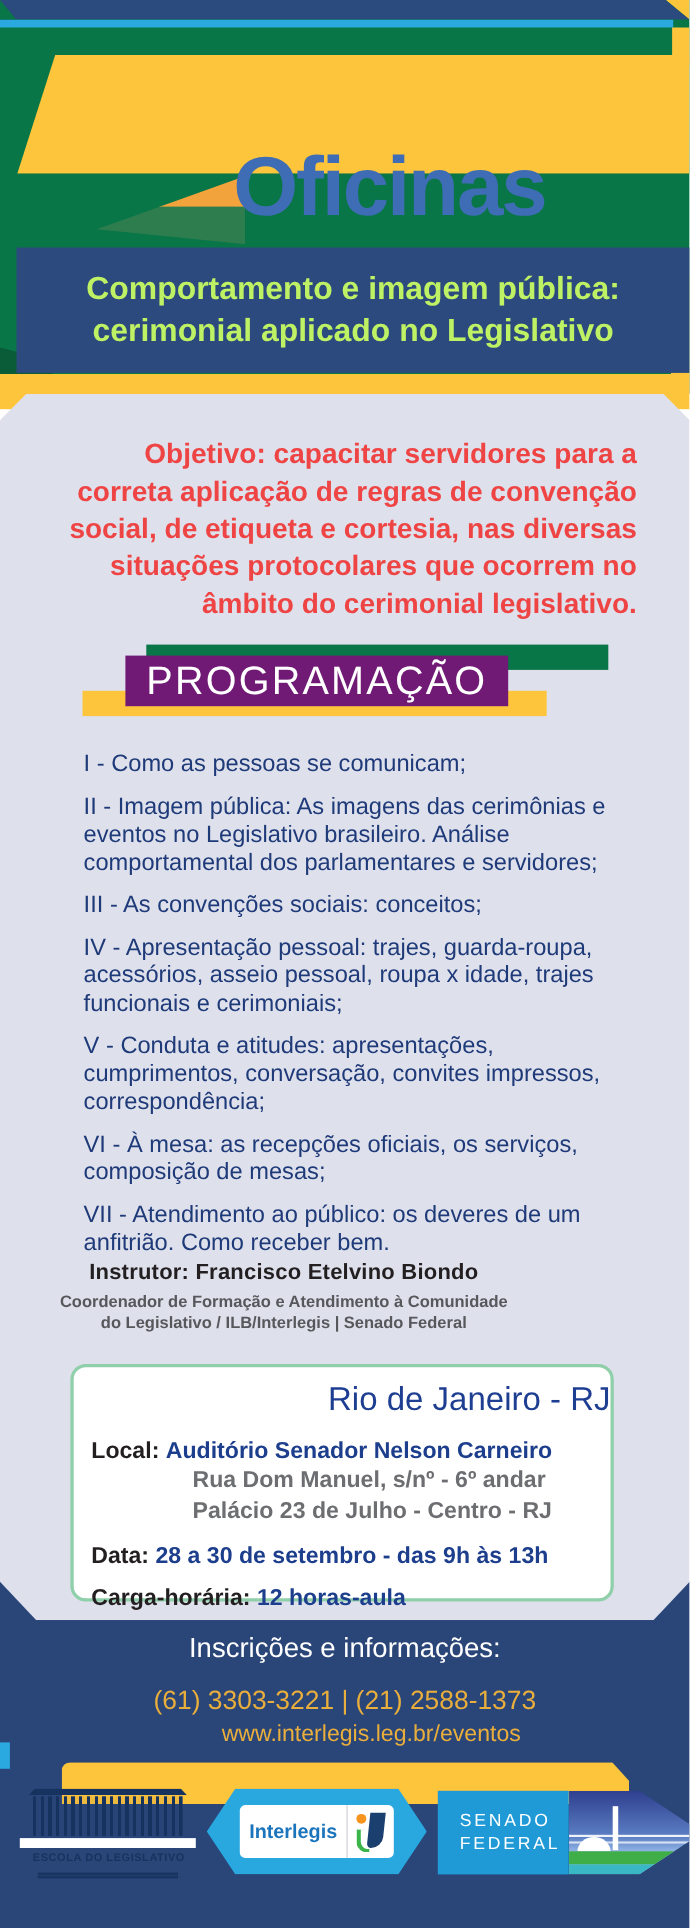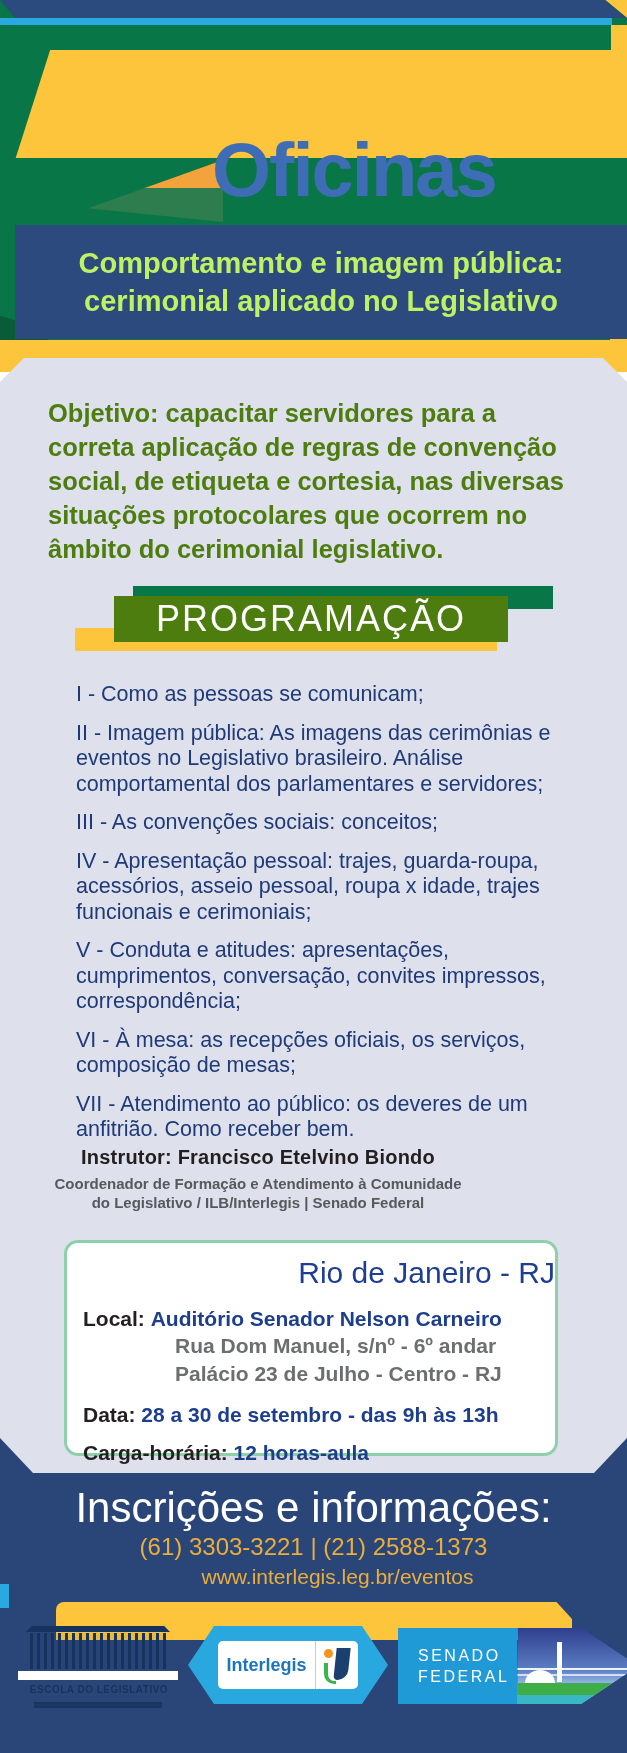--- a/index.html
+++ b/index.html
@@ -37,26 +37,26 @@
 
   .title-box{position:absolute;left:15px;top:225px;width:612px;height:114px;background:#2C4A7E;
     display:flex;flex-direction:column;justify-content:center;align-items:center;z-index:2;}
   .title-box div{color:#bef264;font-size:29px;font-weight:700;line-height:38px;text-align:center;}
 
   
   .panel{position:absolute;left:0;top:358px;width:627px;height:1115px;background:#DEE0EC;z-index:2;
     clip-path:polygon(24px 0,603px 0,627px 24px,627px 1080px,594px 1115px,33px 1115px,0 1080px,0 24px);}
 
   .objective{position:absolute;left:48px;top:396px;width:531px;z-index:3;
-    color:#4d7c0f;font-size:25.5px;font-weight:700;line-height:34px;text-align:left;}
+    color:#ef4444;font-size:25.5px;font-weight:700;line-height:34px;text-align:right;}
 
   
   .prog-green{position:absolute;left:133px;top:586px;width:420px;height:23px;background:#087647;z-index:3;}
   .prog-yellow{position:absolute;left:75px;top:628px;width:422px;height:23px;background:#FDC53C;z-index:3;}
-  .prog-navy{position:absolute;left:114px;top:596px;width:394px;height:46px;background:#4d7c0f;z-index:4;
+  .prog-navy{position:absolute;left:114px;top:596px;width:348px;height:46px;background:#701a75;z-index:4;
     display:flex;align-items:center;justify-content:center;}
   .prog-navy span{color:#fff;font-size:36px;font-weight:400;letter-spacing:2px;}
 
   .prog-list{position:absolute;left:76px;top:682px;width:503px;z-index:3;}
   .prog-item{color:#1F3A78;font-size:21.5px;font-weight:400;line-height:25.5px;margin-bottom:13px;}
 
   
   .instructor{position:absolute;left:0;top:1146px;width:516px;text-align:center;z-index:3;}
   .instructor-name{color:#231F20;font-size:20px;font-weight:700;letter-spacing:0.2px;}
   .instructor-role{color:#57585B;font-size:15px;font-weight:700;line-height:19px;margin-top:5px;}
@@ -69,21 +69,21 @@
   .event-label{color:#231F20;font-weight:700;}
   .event-value{color:#1C3E8C;font-weight:700;}
   .event-addr{color:#6D6E71;font-weight:700;font-size:21px;line-height:28px;margin-left:108px;}
   .row-local{margin-top:16px;}
   .row-data{margin-top:14px;}
   .row-carga{margin-top:12px;}
 
   
   .footer{position:absolute;left:0;top:1438px;width:627px;height:315px;background:#2A4679;z-index:1;}
   .foot-heading{position:absolute;left:0;top:1484px;width:627px;text-align:center;z-index:3;
-    color:#FFFFFF;font-size:42px;font-weight:400;}
+    color:#FFFFFF;font-size:25px;font-weight:400;}
   .foot-phones{position:absolute;left:0;top:1533px;width:627px;text-align:center;z-index:3;
     color:#E9AE3B;font-size:24px;font-weight:400;}
   .foot-url{position:absolute;left:0;top:1565px;width:627px;text-align:center;z-index:3;
     color:#E9AE3B;font-size:21px;font-weight:400;padding-left:24px;}
   .cyan-accent{position:absolute;left:0;top:1584px;width:9px;height:24px;background:#2AA9E0;z-index:3;}
   .band-yellow{position:absolute;left:56px;top:1602px;width:516px;height:38px;background:#FDC53C;
     border-radius:8px 8px 0 0;z-index:3;clip-path:polygon(0 0,97% 0,100% 45%,100% 100%,0 100%);}
 
   
   .school-logo{position:absolute;left:14px;top:1626px;width:170px;height:100px;z-index:4;}

